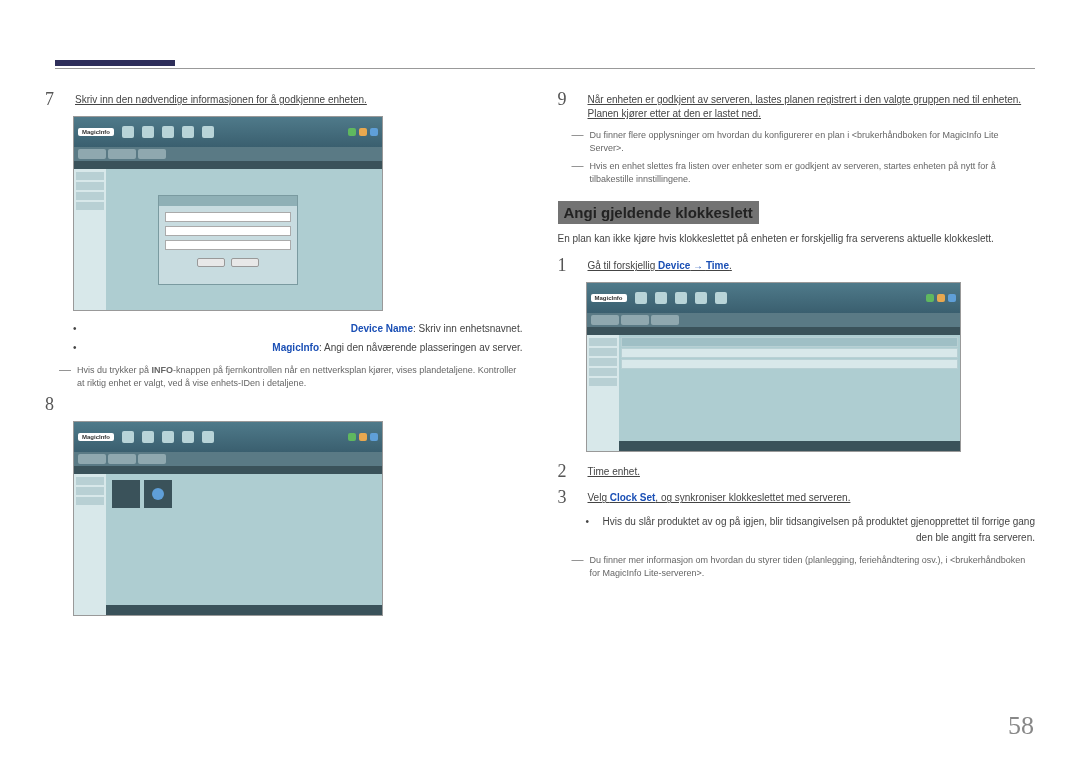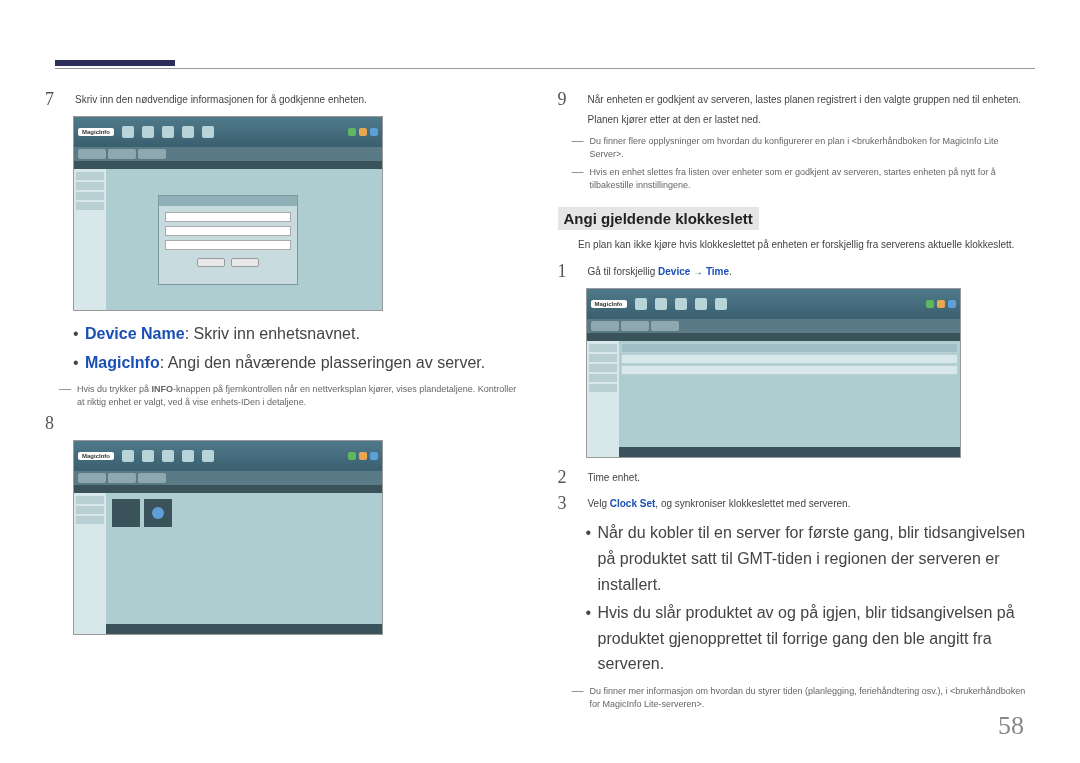--- a/index.html
+++ b/index.html
@@ -48,49 +48,50 @@
     font-family: Georgia, serif;
     color: #555;
     min-width: 18px;
     line-height: 1;
   }
   .step-text {
     font-size: 10px;
     line-height: 1.4;
     color: #444;
     padding-top: 3px;
+    text-decoration: underline;
   }
   .highlight-heading {
     display: inline-block;
-    background: #e5e5e5;
+    background: #737373;
     color: #222;
     font-weight: bold;
     font-size: 15px;
     padding: 3px 6px;
     margin: 10px 0 8px 0;
   }
   .body-text {
     font-size: 10px;
     line-height: 1.4;
     color: #444;
     margin-bottom: 10px;
-    text-align: center;
   }
   .bullet-list {
     margin-left: 28px;
     margin-bottom: 8px;
   }
   .bullet-list li {
     list-style: none;
     position: relative;
     padding-left: 12px;
-    font-size: 16px;
+    font-size: 10px;
     line-height: 1.6;
     color: #444;
     margin-bottom: 3px;
+    text-align: right;
   }
   .bullet-list li::before {
     content: "•";
     position: absolute;
     left: 0;
     color: #444;
   }
   .blue { color: #1a4fb5; font-weight: bold; }
   .bold { font-weight: bold; }
   .note {
@@ -282,21 +283,21 @@
     content: "⋯";
     position: absolute;
     top: -3px;
     left: 2px;
     font-size: 9px;
     color: #555;
   }
   .page-num {
     position: absolute;
     bottom: 22px;
-    right: 56px;
+    right: 46px;
     font-size: 26px;
     font-family: Georgia, serif;
     color: #888;
   }
 </style>
 </head>
 <body>
 
 <div class="header-bar"></div>
 <div class="header-line"></div>
@@ -409,21 +410,21 @@
     </div>
 
   </div>
 
   <div class="col">
 
     <div class="step-row">
       <div class="step-num">9</div>
       <div class="step-text">
         <div>Når enheten er godkjent av serveren, lastes planen registrert i den valgte gruppen ned til enheten.</div>
-        <div style="margin-top:6px">Planen kjører etter at den er lastet ned.</div>
+        <div style="">Planen kjører etter at den er lastet ned.</div>
       </div>
     </div>
 
     <div class="note">
       <span class="note-dash">―</span>
       <span>Du finner flere opplysninger om hvordan du konfigurerer en plan i &lt;brukerhåndboken for MagicInfo Lite Server&gt;.</span>
     </div>
     <div class="note">
       <span class="note-dash">―</span>
       <span>Hvis en enhet slettes fra listen over enheter som er godkjent av serveren, startes enheten på nytt for å tilbakestille innstillingene.</span>
@@ -484,21 +485,20 @@
     </div>
 
     <div class="step-row">
       <div class="step-num">3</div>
       <div class="step-text">
         <span>Velg </span><span class="blue">Clock Set</span><span>, og synkroniser klokkeslettet med serveren.</span>
       </div>
     </div>
 
     <ul class="bullet-list" style="margin-top:6px">
-      <li>Når du kobler til en server for første gang, blir tidsangivelsen på produktet satt til GMT-tiden i regionen der serveren er installert.</li>
       <li>Hvis du slår produktet av og på igjen, blir tidsangivelsen på produktet gjenopprettet til forrige gang den ble angitt fra serveren.</li>
     </ul>
 
     <div class="note">
       <span class="note-dash">―</span>
       <span>Du finner mer informasjon om hvordan du styrer tiden (planlegging, feriehåndtering osv.), i &lt;brukerhåndboken for MagicInfo Lite-serveren&gt;.</span>
     </div>
 
   </div>
 </div>

